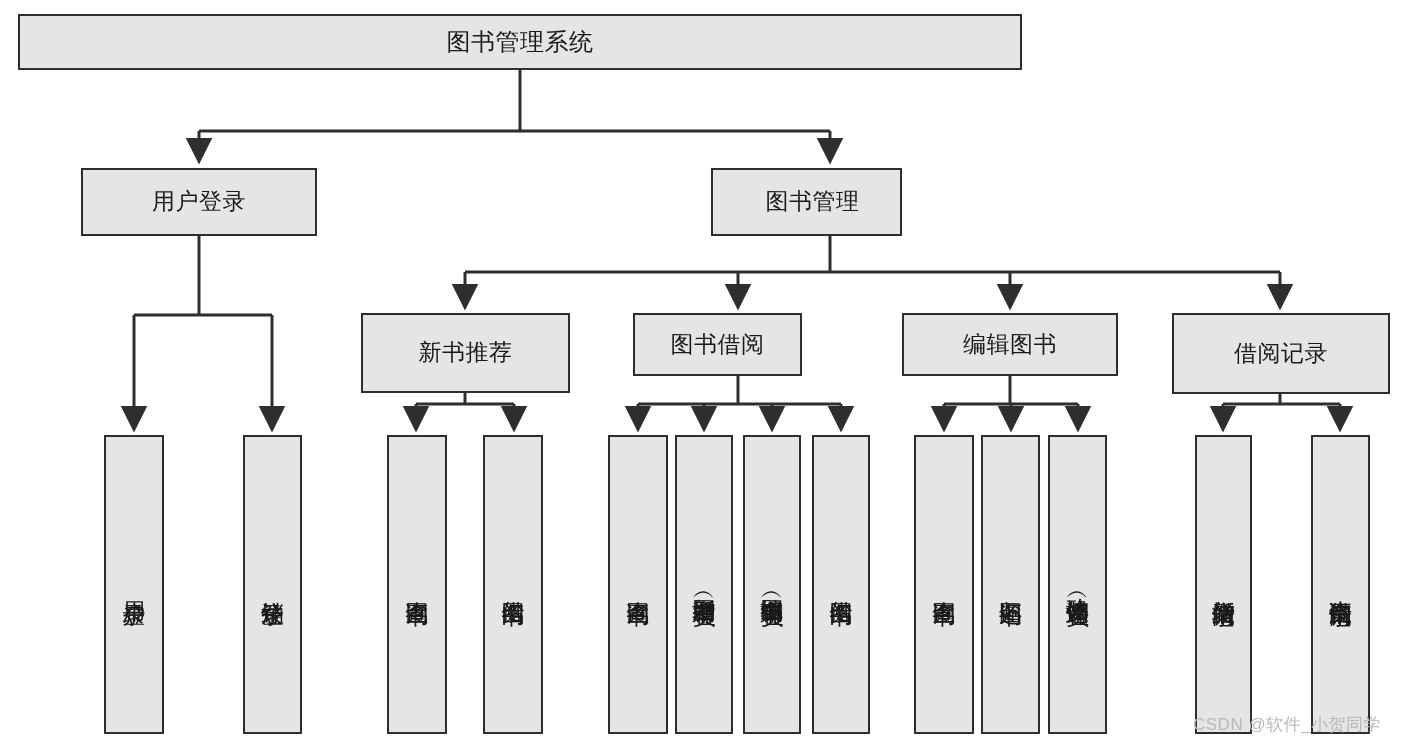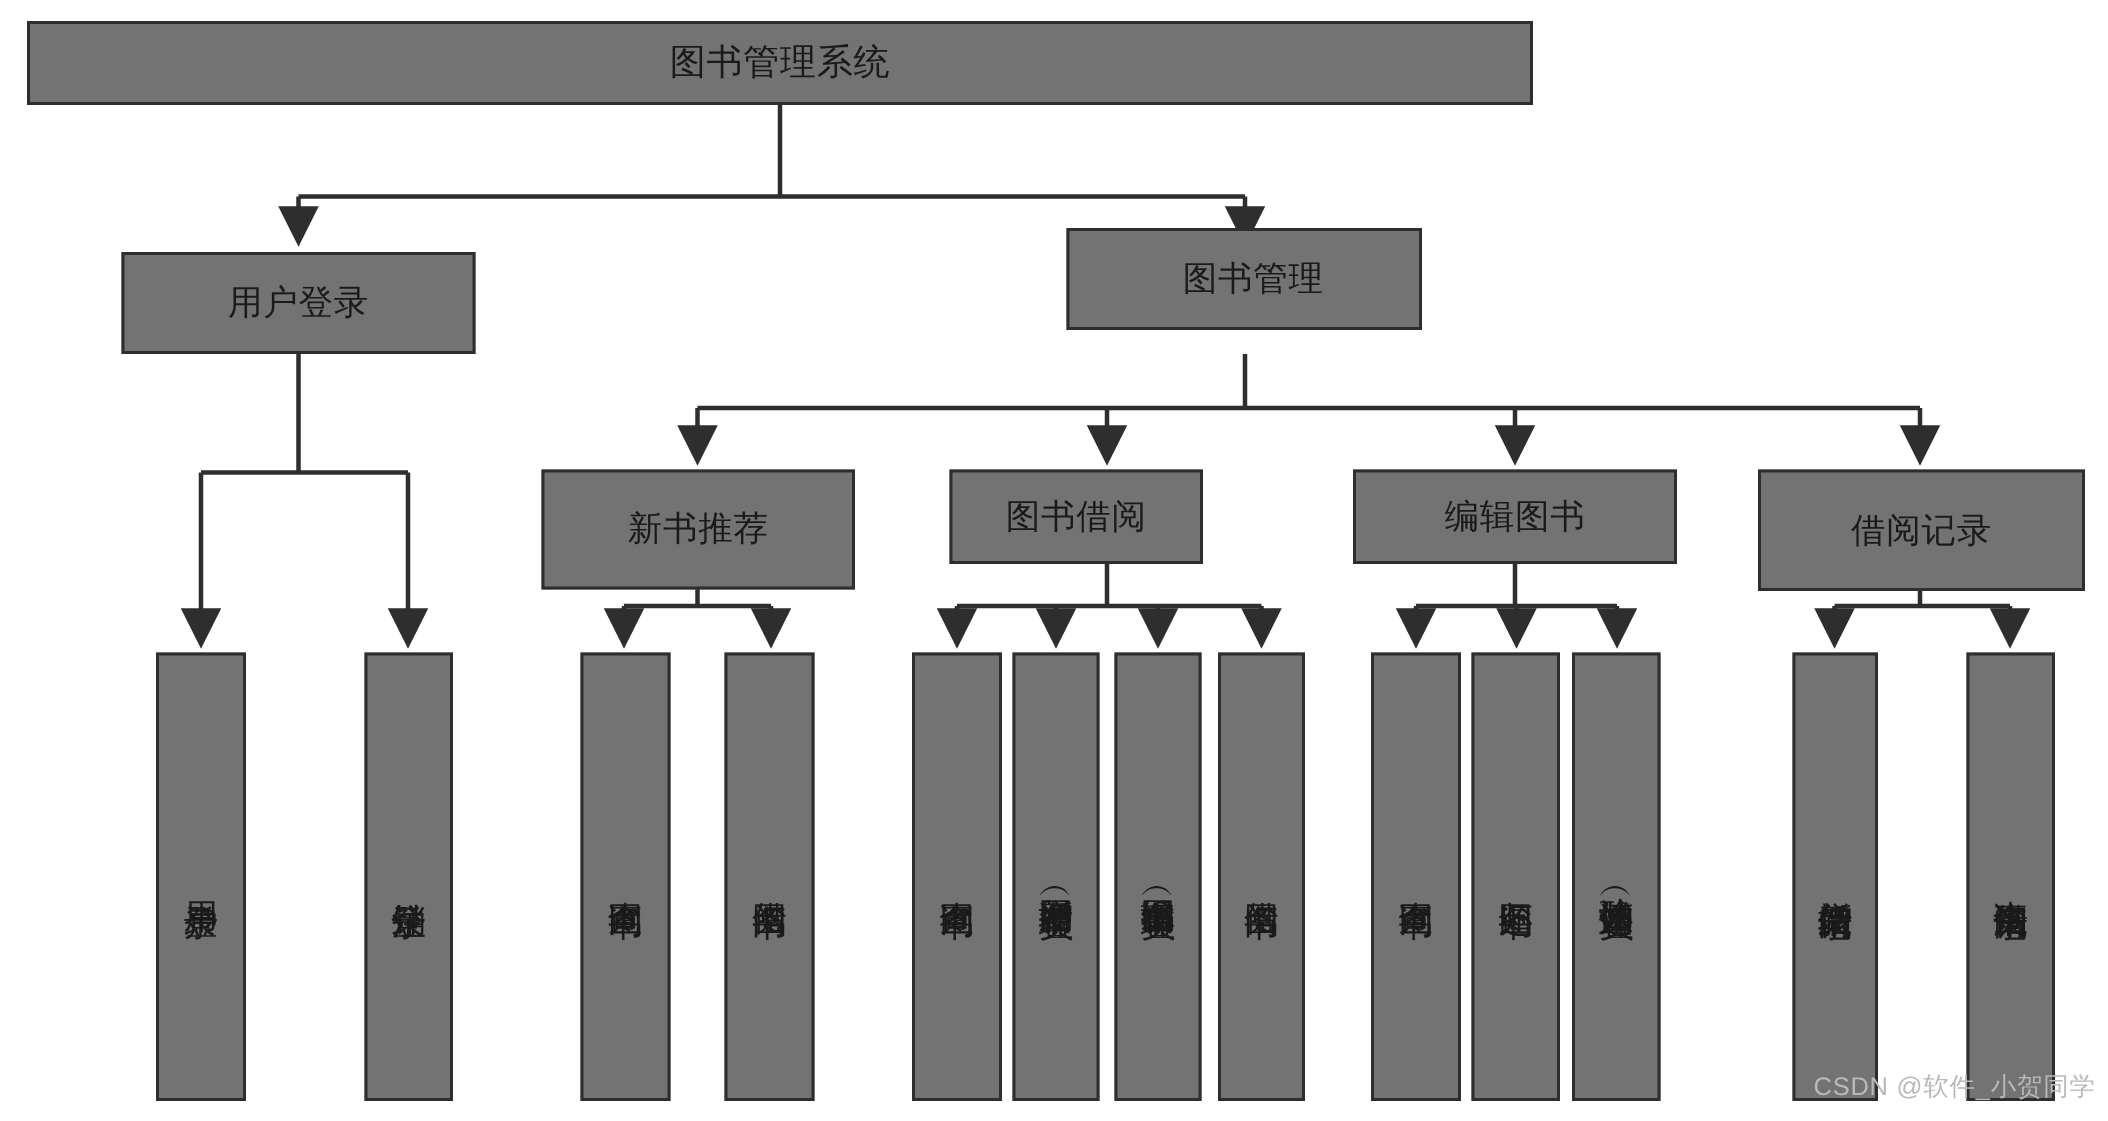--- a/index.html
+++ b/index.html
@@ -21,21 +21,21 @@
     position: absolute;
     left: 0;
     top: 0;
     width: 1405px;
     height: 747px;
     pointer-events: none;
   }
   .node {
     position: absolute;
     box-sizing: border-box;
-    background: #737373;
+    background: #e5e5e5;
     border: 2px solid #2e2e2e;
     display: flex;
     align-items: center;
     justify-content: center;
     color: #1a1a1a;
   }
   .node.horiz {
     font-size: 23px;
     letter-spacing: 0.5px;
     line-height: 1.1;
@@ -129,21 +129,21 @@
     </g>
   </svg>
 
   <div class="node horiz" id="root-node" style="left:18px; top:14px; width:1004px; height:56px;">
     <span class="lbl">图书管理系统</span>
   </div>
 
   <div class="node horiz" style="left:81px; top:168px; width:236px; height:68px;">
     <span class="lbl">用户登录</span>
   </div>
-  <div class="node horiz" style="left:711px; top:152px; width:237px; height:68px;padding-left:12px;">
+  <div class="node horiz" style="left:711px; top:168px; width:191px; height:68px;padding-left:12px;">
     <span class="lbl">图书管理</span>
   </div>
 
   <div class="node horiz" style="left:361px; top:313px; width:209px; height:80px;">
     <span class="lbl">新书推荐</span>
   </div>
   <div class="node horiz" style="left:633px; top:313px; width:169px; height:63px;">
     <span class="lbl">图书借阅</span>
   </div>
   <div class="node horiz" style="left:902px; top:313px; width:216px; height:63px;">
@@ -190,15 +190,15 @@
     <span class="lbl">确认归还（管理员）</span>
   </div>
 
   <div class="node vert" style="left:1195px; top:435px; width:57px; height:299px;">
     <span class="lbl">新增借阅记录</span>
   </div>
   <div class="node vert" style="left:1311px; top:435px; width:59px; height:299px;">
     <span class="lbl">查询借阅记录</span>
   </div>
 
-  <div class="watermark" style="left:1193px; top:713px;margin-left:16px;">CSDN @软件_小贺同学</div>
+  <div class="watermark" style="left:1193px; top:713px;">CSDN @软件_小贺同学</div>
 
 </div>
 
 </body></html>

